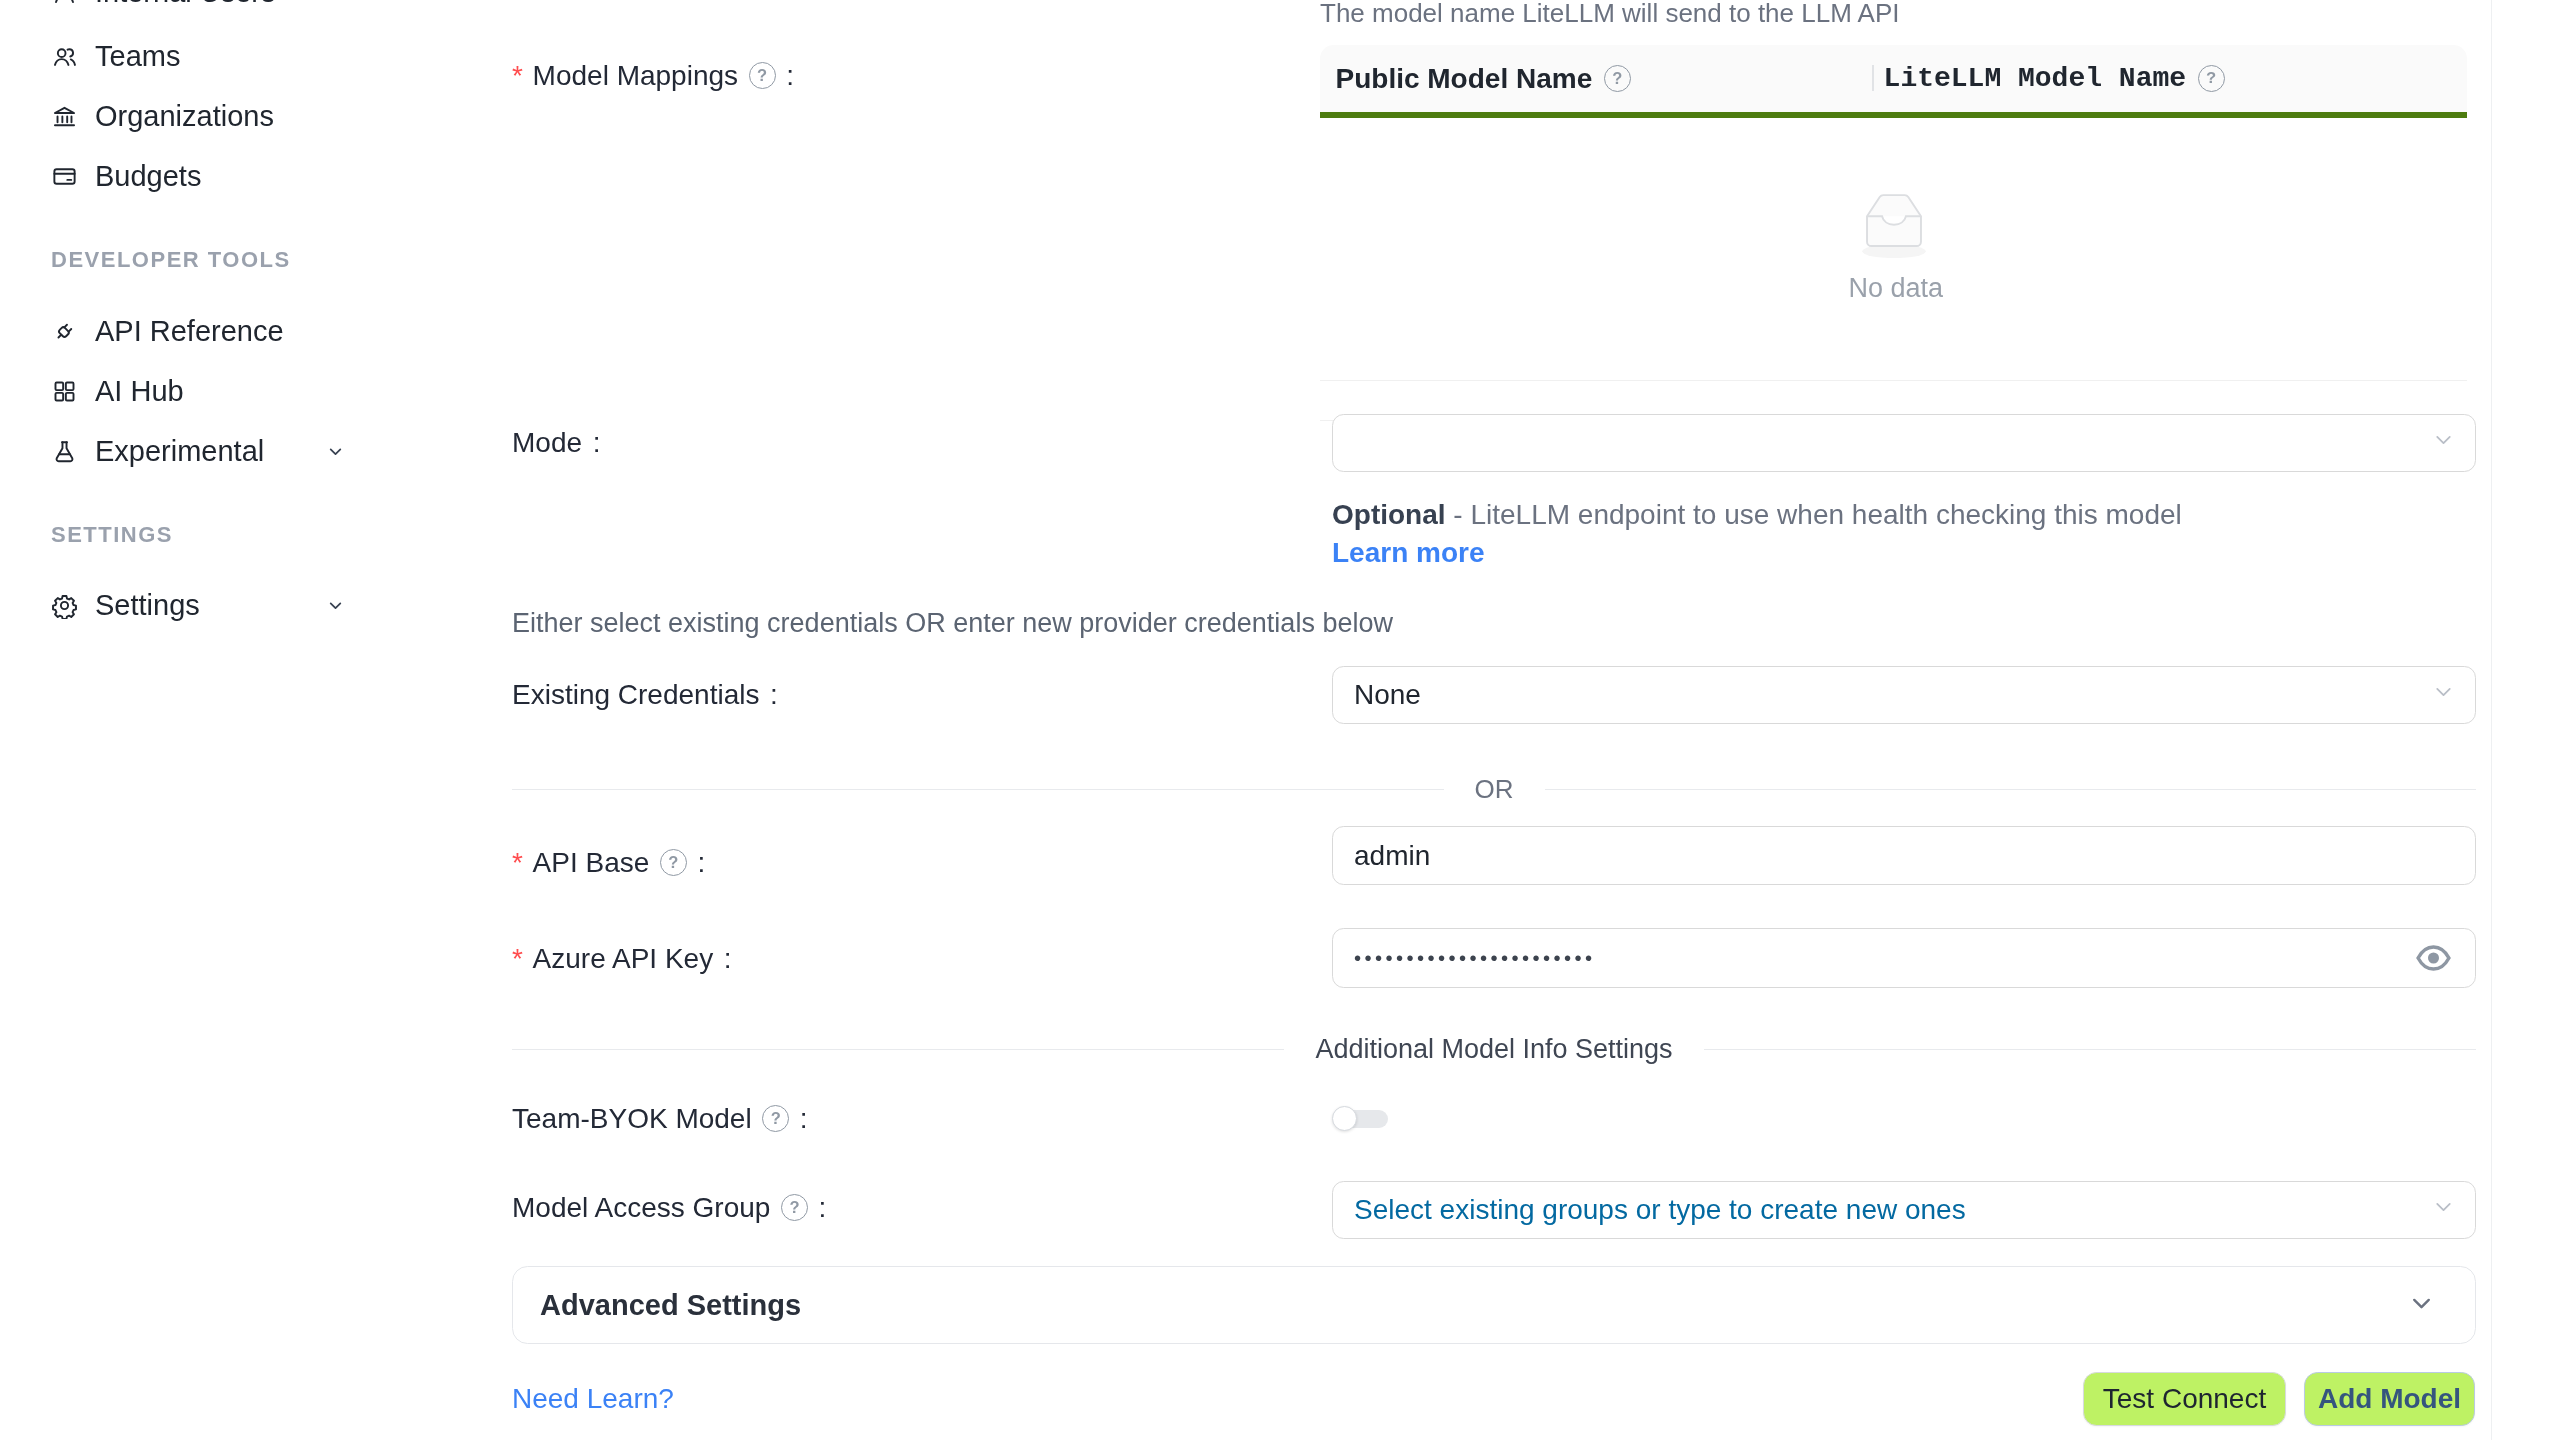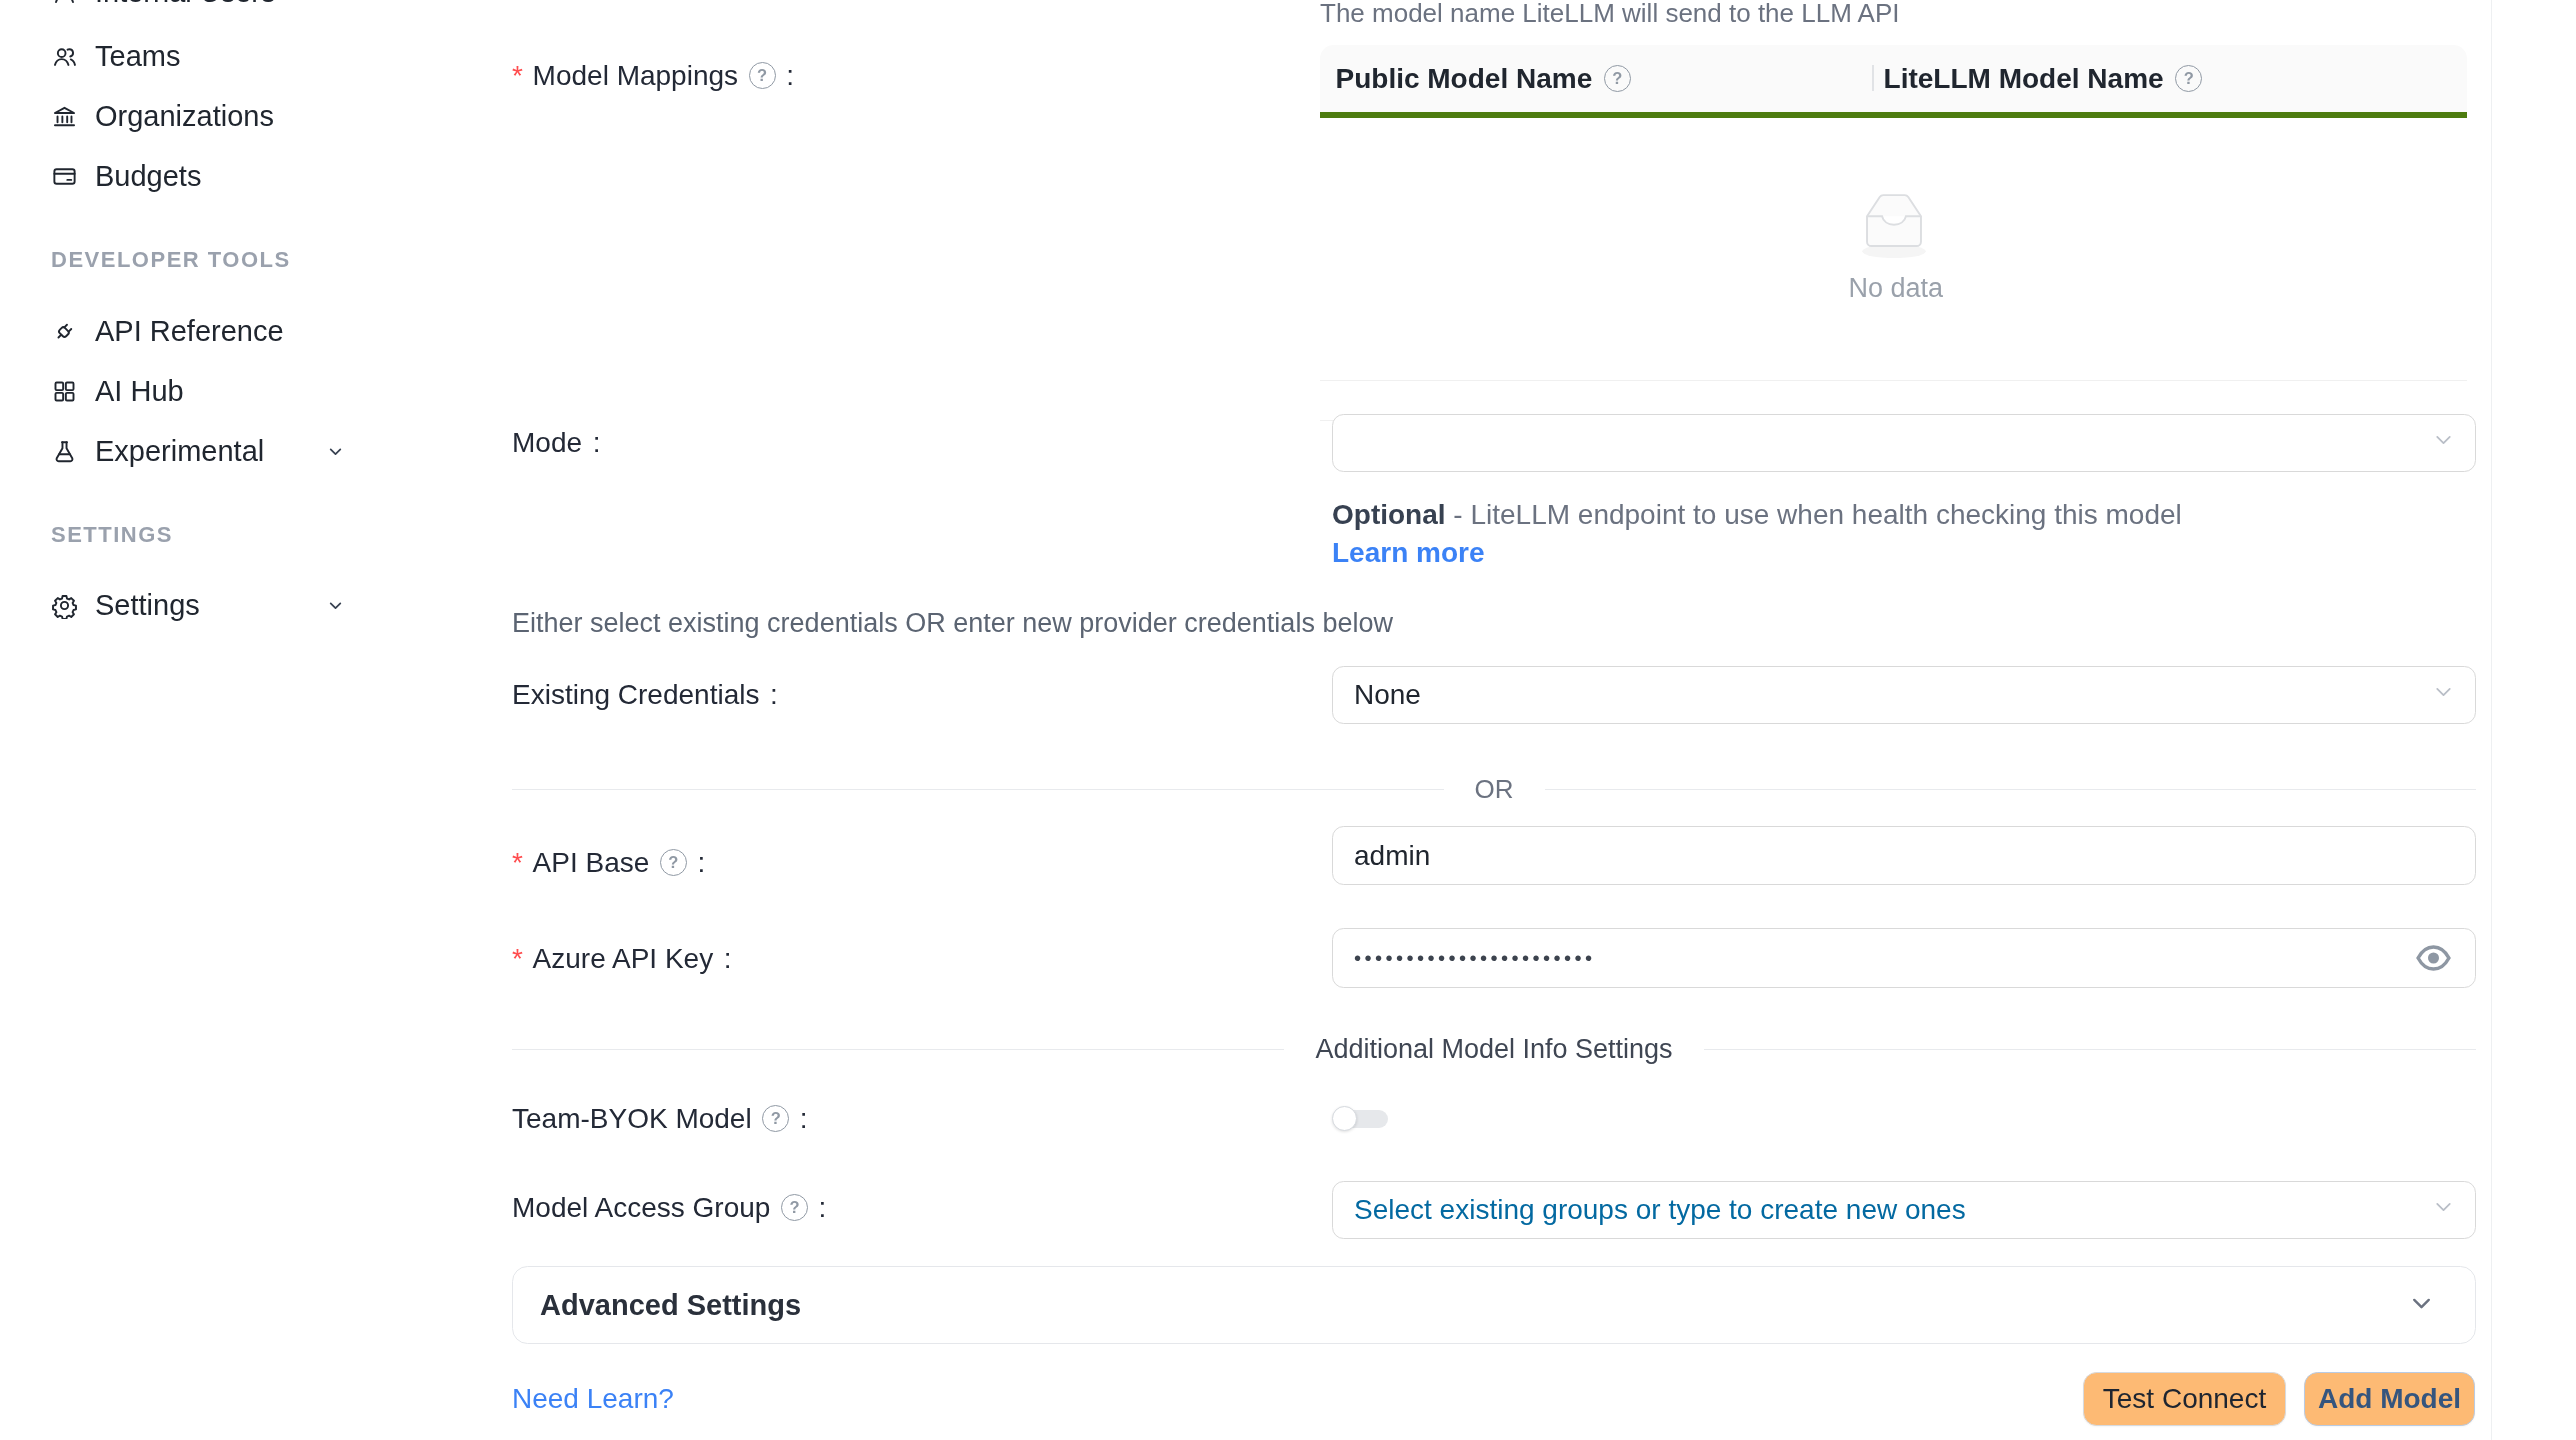--- a/index.html
+++ b/index.html
@@ -25,21 +25,21 @@
   .help{display:inline-flex;align-items:center;justify-content:center;width:25px;height:25px;
         border:1.9px solid #9099a4;border-radius:50%;font-size:16.5px;font-weight:700;color:#9099a4;margin-left:1.9px;}
   .colon{margin-left:1.9px;}
   
   .mtable{position:absolute;left:850px;top:45px;width:1147px;}
   .mtable-header{display:flex;height:67px;background:var(--table-header-bg,#fafafa);
                  border-radius:13.6px 13.6px 0 0;position:relative;align-items:center;
                  border-bottom:6px solid #4d7c0f;}
   .th1{width:552px;padding-left:15.5px;box-sizing:border-box;display:flex;align-items:center;gap:9.7px;
        font-size:28px;font-weight:700;color:#20262f;}
-  .th2{padding-left:11.6px;display:flex;align-items:center;gap:9.7px;font-size:28px;font-weight:700;color:#20262f;}
+  .th2{padding-left:11.6px;display:flex;align-items:center;gap:9.7px;font-size:28px;font-weight:700;color:#20262f;font-family:Liberation Mono, monospace;}
   .col-div{position:absolute;left:552px;top:20.3px;width:1.9px;height:26px;background:#e1e3e6;}
   .mtable-body{position:relative;height:262px;border-bottom:1px solid #f0f0f0;}
   .empty-wrap{position:absolute;left:50%;top:64px;transform:translateX(-50%);text-align:right;}
   .no-data{margin-top:7.7px;font-size:27px;color:#9aa1ab;}
   .mtable-footer{height:39px;border-bottom:1px solid #f0f0f0;}
   
   .select{position:absolute;left:862px;width:1144px;height:58px;box-sizing:border-box;background:#fff;
           border:1px solid #d9d9d9;border-radius:11.6px;display:flex;align-items:center;
           padding:0 58px 0 21px;font-size:28px;color:#20262f;cursor:pointer;}
   .select .chev{position:absolute;right:19.4px;top:50%;transform:translateY(-50%);}
@@ -64,21 +64,21 @@
   .switch .track{position:absolute;left:7.7px;right:0;top:3.9px;height:18.4px;border-radius:9.7px;background:#e6e8eb;}
   .switch .knob{position:absolute;left:0;top:0;width:25px;height:25px;border-radius:50%;background:#fff;
                 border:1px solid #d5d9de;box-sizing:border-box;box-shadow:0 1px 2.9px rgba(0,0,0,.12);}
   
   .advanced{position:absolute;left:42px;top:1266px;width:1964px;height:78px;box-sizing:border-box;
             border:1px solid #e5e7eb;border-radius:15.5px;background:#fff;display:flex;align-items:center;cursor:pointer;}
   .adv-label{margin-left:27px;font-size:29px;font-weight:700;color:#2a303b;}
   .adv-chev{position:absolute;right:39px;top:50%;transform:translateY(-50%);}
   
   .need-help{position:absolute;left:42px;top:1383px;font-size:28px;color:var(--accent-blue,#3b82f6);cursor:pointer;}
-  .btn{position:absolute;top:1372px;height:54px;box-sizing:border-box;border-radius:13.6px;background:#fdba74;
+  .btn{position:absolute;top:1372px;height:54px;box-sizing:border-box;border-radius:13.6px;background:#bef264;
        display:flex;align-items:center;justify-content:center;font-size:28px;cursor:pointer;
        box-shadow:0 1px 1.9px rgba(0,0,0,.04);}
   .btn-test{left:1613px;width:203px;border:1px solid #d7dade;color:#1e2530;}
   .btn-add{left:1834px;width:171px;border:1px solid var(--add-model-border,#b9cbe3);
            color:var(--add-model-text,#35557e);font-weight:700;}
 </style>
 </head>
 <body>
 
 <div class="page">

